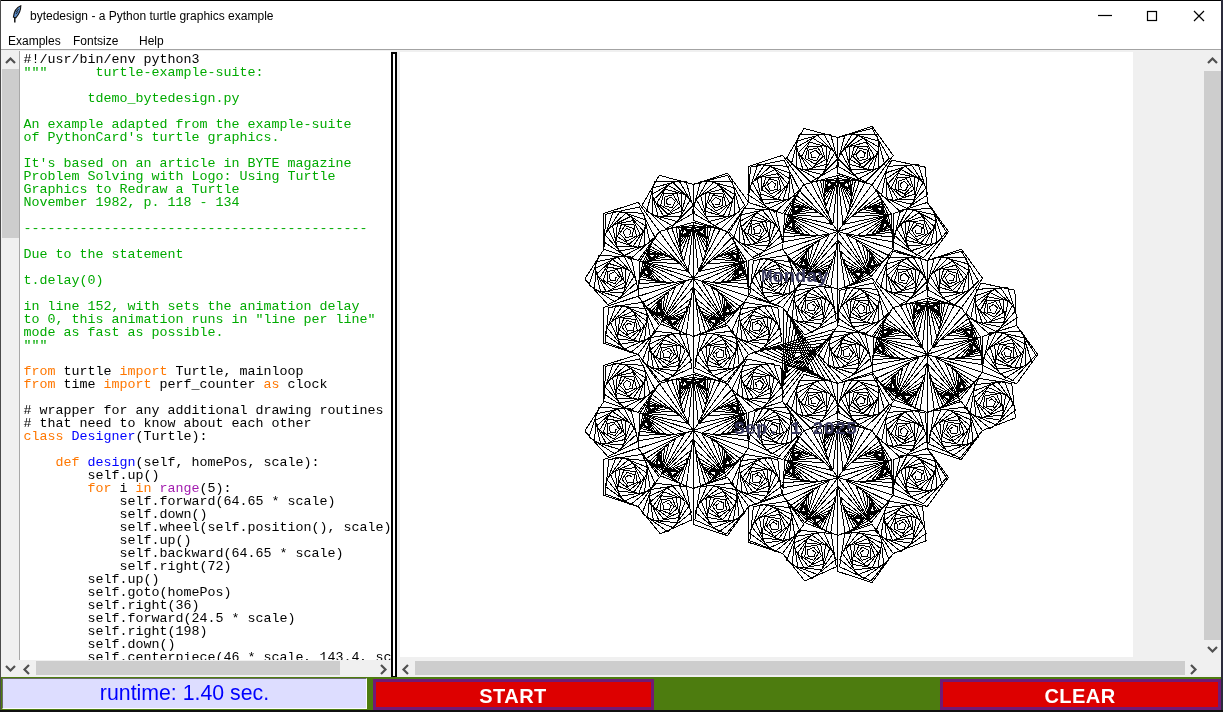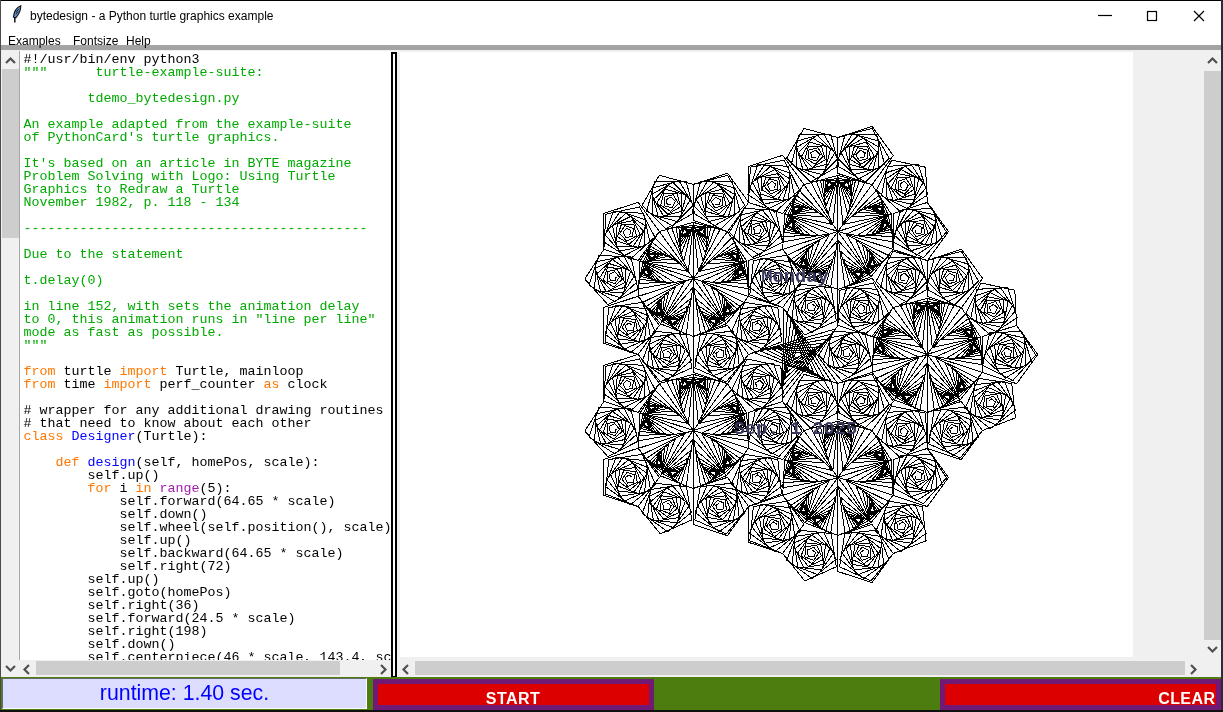--- a/index.html
+++ b/index.html
@@ -1,45 +1,45 @@
 <!DOCTYPE html>
 <html><head><meta charset="utf-8"><style>
 * { margin:0; padding:0; box-sizing:border-box; }
 html,body { width:1223px; height:712px; overflow:hidden; }
 body { font-family:"Liberation Sans", sans-serif; background:#f0f0f0; position:relative; }
 .abs { position:absolute; }
 
 #titlebar { left:0; top:0; width:1223px; height:31px; background:#fff; border-top:1px solid #000; }
 #title { left:30px; top:9px; font-size:12px; color:#000; }
 
-#menubar { left:0; top:31px; width:1223px; height:19px; background:#fff; border-bottom:5px solid #a3a3a3; font-size:12px; color:#000; }
+#menubar { left:0; top:31px; width:1223px; height:19px; background:#fff; border-bottom:1px solid #a3a3a3; font-size:12px; color:#000; }
 .mitem { position:absolute; top:3px; }
 
 #mainbg { left:0; top:50px; width:1223px; height:628px; background:#f0f0f0; }
 
 .sb-thumb { background:#cdcdcd; position:absolute; }
 
 #textwidget { left:20px; top:51px; width:371px; height:609px; background:#fff; overflow:hidden; }
 #code { position:absolute; left:3.6px; top:2.2px; font-family:"Liberation Mono", monospace; font-size:13.333px; line-height:13px; white-space:pre; color:#000; letter-spacing:0; }
 #code .g { color:#00aa00; }
 #code i { font-style:normal; }
 #code .k { color:#ff7700;margin-top:40px; }
 #code .d { color:#0000ff; }
 #code .b { color:#a21caf; }
 
 #divider { left:391px; top:51.5px; width:6px; height:626px; border:2px solid #000; background:#fff; }
 
 #canvas { left:399.5px; top:51.5px; width:733px; height:605px; background:#fff; overflow:hidden; }
 
 #bottombar { left:0; top:677px; width:1223px; height:33px; background:#4d7c0f; }
 #runtime { left:2px; top:0.5px; width:365px; height:31px; background:#ddddff; border:1px solid; border-color:#696969 #fdfdfd #fdfdfd #696969; color:#0000ff; font-size:21.3px; text-align:center; line-height:28px; }
-.btn { position:absolute; top:1.5px; height:31px; border:5px solid #701a75; font-size:16px; font-weight:bold; text-align:center; line-height:29px; letter-spacing:0.45px; }
+.btn { position:absolute; top:1.5px; height:31px; border:3px solid #701a75; font-size:20px; font-weight:bold; text-align:center; line-height:29px; letter-spacing:0.45px; }
 #btn-start { left:372.5px; width:281px; background:#dd0000; color:#fff; }
 #btn-stop  { left:655.5px; width:282px; background:#ffccaa; color:#ece2de; }
-#btn-clear { left:939.5px; width:281px; background:#dd0000; color:#fff;text-align:right; }
+#btn-clear { left:939.5px; width:281px; background:#dd0000; color:#fff; }
 
 #b-left { left:0; top:0; width:1px; height:712px; background:#4b4b4b; }
 #b-right { left:1221px; top:0; width:2px; height:712px; background:#2b2b3b; }
 #b-bottom { left:0; top:710px; width:1223px; height:2px; background:#101010; }
 .chev { position:absolute; }
 </style></head>
 <body>
 <div class="abs" id="titlebar"></div>
 <svg class="abs" style="left:12px;top:5px" width="11" height="19" viewBox="0 0 11 19">
  <path d="M8.8 0.8 C5.2 2.2 2 6.5 1.4 12.2 L3.8 12.8 C6.8 9.6 8.8 5 8.8 0.8 Z" fill="#5b8cc8" stroke="#111" stroke-width="1.1"></path>
@@ -52,21 +52,21 @@
   </svg>
 <svg class="abs" style="left:1146px;top:10px" width="12" height="12" viewBox="0 0 12 12">
     <rect x="1.5" y="1.5" width="9" height="9" fill="none" stroke="#000" stroke-width="1.2"></rect>
   </svg>
 <svg class="abs" style="left:1193px;top:10px" width="12" height="12" viewBox="0 0 12 12">
     <path d="M1 1 L11 11 M11 1 L1 11" stroke="#000" stroke-width="1.2"></path>
   </svg>
 <div class="abs" id="menubar">
  <span class="mitem" style="left:8px">Examples</span>
  <span class="mitem" style="left:73px">Fontsize</span>
- <span class="mitem" style="left:126px">Help</span>
+ <span class="mitem" style="left:139px">Help</span>
 </div>
 <div class="abs" id="mainbg"></div>
 
 <div class="sb-thumb" style="left:2px; top:68.5px; width:16.5px; height:169px;"></div>
 <svg class="chev" style="left:4px;top:56px" width="13" height="10" viewBox="0 0 13 10">
     <path d="M2 7 L6.5 2.5 L11 7" stroke="#505050" stroke-width="2.2" fill="none"></path>
   </svg>
 <svg class="chev" style="left:4px;top:663px" width="13" height="10" viewBox="0 0 13 10">
     <path d="M2 3 L6.5 7.5 L11 3" stroke="#505050" stroke-width="2.2" fill="none"></path>
   </svg>

